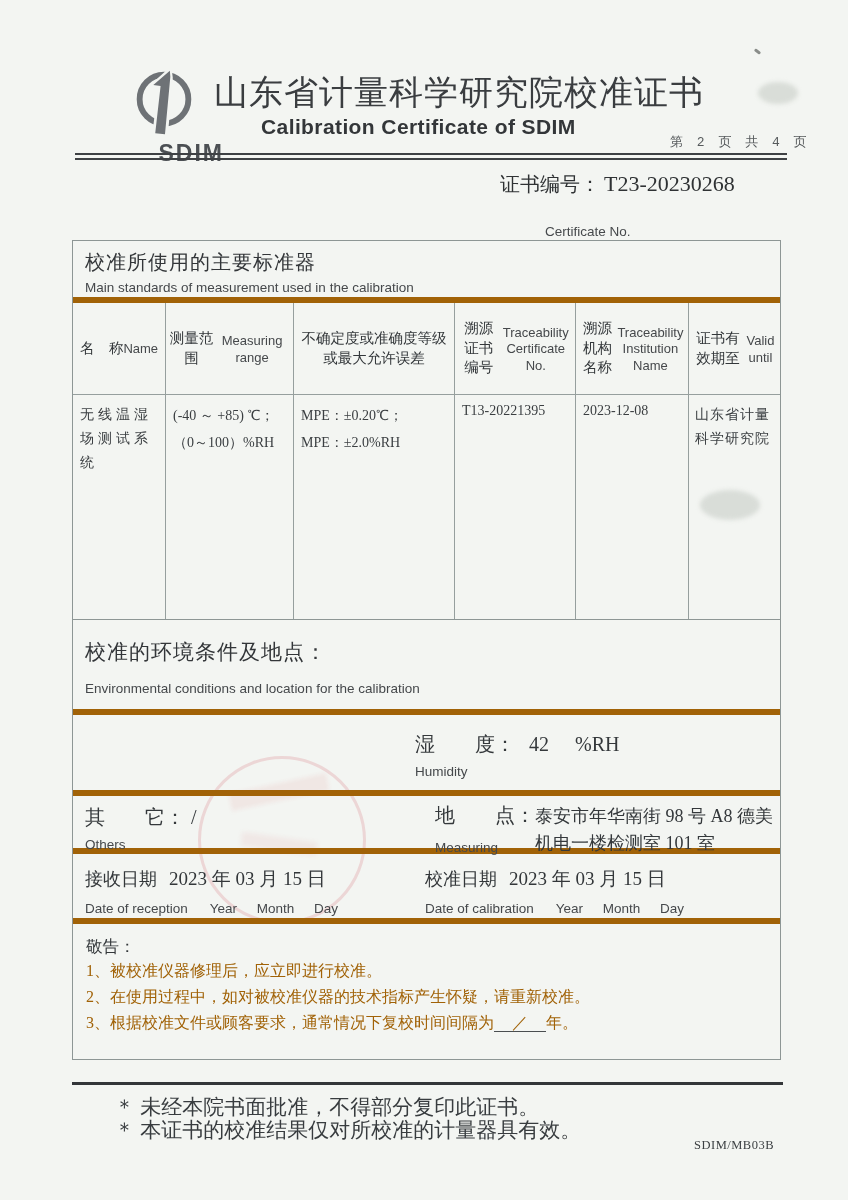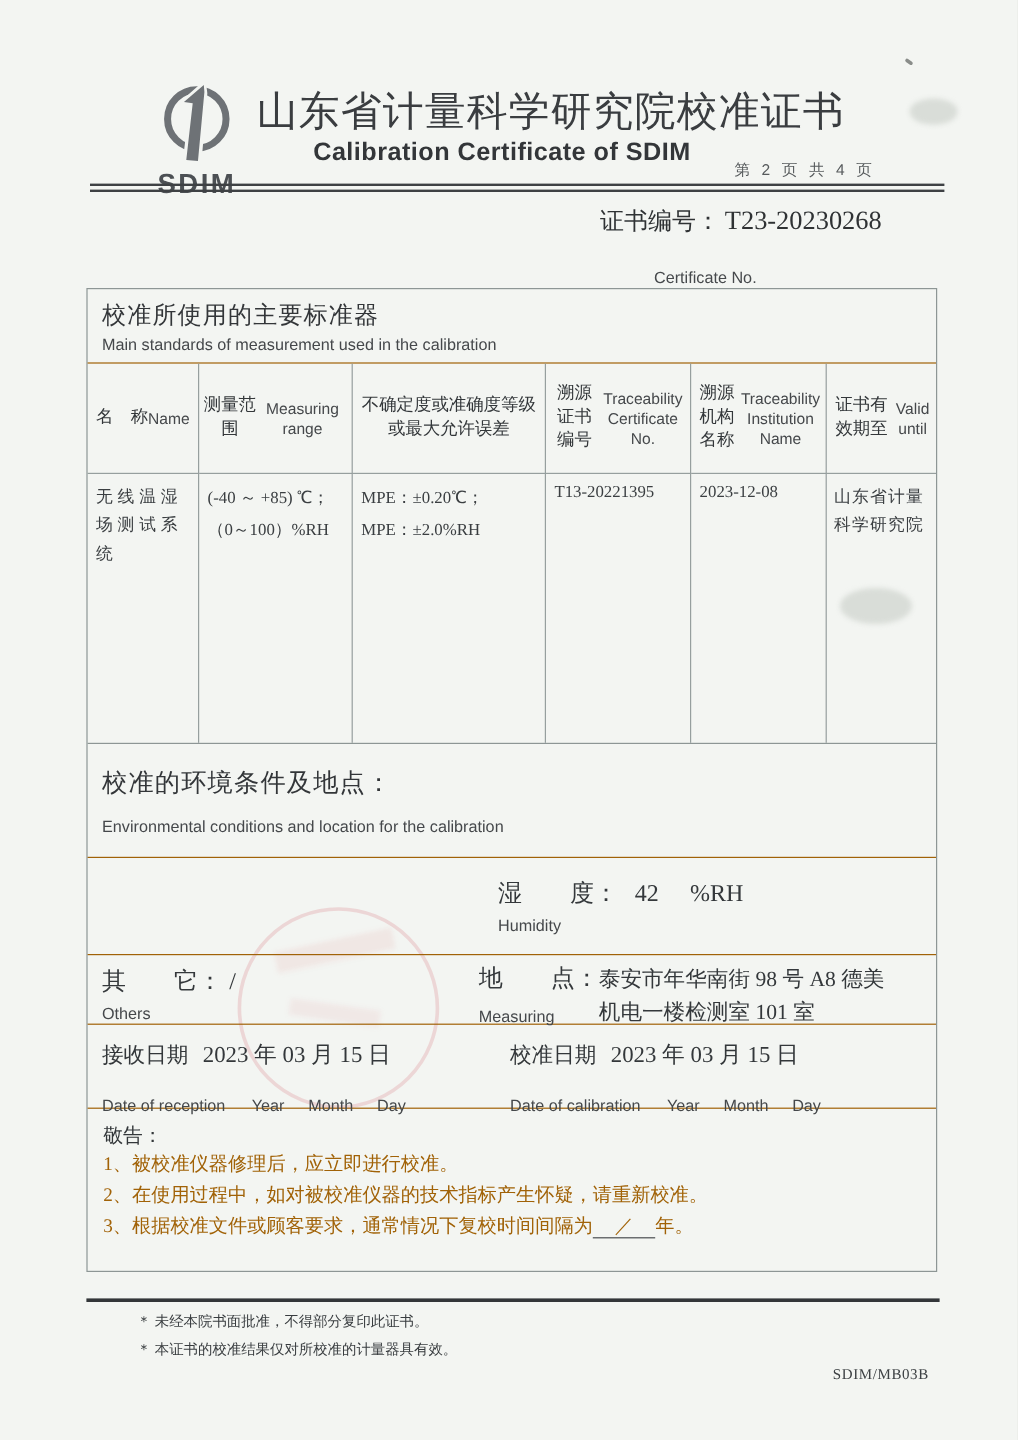--- a/index.html
+++ b/index.html
@@ -2,48 +2,48 @@
 <html><head>
 <meta charset="utf-8">
 <style>
   html,body{margin:0;padding:0;background:#e8eae7;}
   .page{position:relative;width:848px;height:1200px;background:#f3f5f2;overflow:hidden;
         font-family:"Liberation Sans",sans-serif;color:#3b3f42;}
 
   
   .logo{position:absolute;left:104px;top:66px;width:120px;text-align:center;}
   .logo svg{display:block;margin:0 auto;}
-  .logo-text{font-weight:bold;font-size:23px;letter-spacing:2px;color:#4c5054;margin-top:-2px;}
+  .logo-text{font-weight:bold;font-size:23px;letter-spacing:2px;color:#4c5054;margin-top:-2px;text-align:right;}
   .title-zh{position:absolute;left:214px;top:70px;font-size:34px;letter-spacing:1px;color:#3a3d40;
             font-family:"Liberation Serif","DejaVu Serif",serif;white-space:nowrap;}
   .title-en{position:absolute;left:261px;top:115px;font-size:21px;font-weight:bold;color:#333639;
             letter-spacing:0.4px;white-space:nowrap;}
-  .page-info{position:absolute;left:612px;top:133px;font-size:13px;letter-spacing:3px;color:#565a5c;
-             font-family:Liberation Sans, sans-serif;white-space:nowrap;}
+  .page-info{position:absolute;left:670px;top:133px;font-size:13px;letter-spacing:3px;color:#565a5c;
+             font-family:Liberation Mono, monospace;white-space:nowrap;}
   .header-rule{position:absolute;left:75px;top:153px;width:712px;height:3px;
                border-top:2px solid #3e4144;border-bottom:2px solid #3e4144;}
   .cert-no{position:absolute;left:500px;top:171px;white-space:nowrap;}
   .cert-no .zh{font-size:20px;color:#2f3234;}
   .cert-no .val{font-size:22px;color:#2f3234;font-family:"Liberation Serif",serif;margin-left:4px;}
   .cert-no-caption{position:absolute;left:545px;top:206px;font-size:13.5px;color:#46494c;margin-top:18px;}
 
   
   .speck{position:absolute;background:#8a8d8a;border-radius:2px;}
   .smudge{position:absolute;background:#d9ddd8;filter:blur(2px);border-radius:50%;}
   .stamp{position:absolute;left:198px;top:756px;width:162px;height:162px;border-radius:50%;
          border:3px solid rgba(213,105,112,0.22);pointer-events:none;}
   .stamp::before{content:"";position:absolute;left:28px;top:24px;width:100px;height:18px;
                  background:rgba(213,105,112,0.10);filter:blur(2px);transform:rotate(-12deg);}
   .stamp::after{content:"";position:absolute;left:40px;top:78px;width:76px;height:14px;
                 background:rgba(213,105,112,0.09);filter:blur(2px);transform:rotate(8deg);}
 
   
   .main-box{position:absolute;left:72px;top:240px;width:707px;height:818px;
             border:1px solid #8d9695;}
-  .sec{border-bottom:1px solid #a16207;box-sizing:border-box;position:relative;}
+  .sec{border-bottom:6px solid #a16207;box-sizing:border-box;position:relative;}
   .sec:last-child{border-bottom:none;font-family:Liberation Serif, serif;}
 
   .sec-std-title{height:62px;padding:8px 0 0 12px;}
   .std-title-zh{font-size:20px;color:#333639;letter-spacing:1px;}
   .std-title-en{font-size:13.5px;color:#45484b;margin-top:4px;}
 
   
   .std-table{display:grid;grid-template-columns:93px 128px 161px 121px 113px 1fr;}
   .std-table .hcell{border-right:1px solid #969f9e;border-bottom:1px solid #969f9e;
         min-height:92px;display:flex;flex-direction:row;justify-content:center;align-items:center;
@@ -69,48 +69,48 @@
   .env-group .zh-line{font-family:"Liberation Serif",serif;font-size:20px;color:#34383b;white-space:nowrap;}
   .env-group .value{margin-left:14px;}
   .env-group .unit{margin-left:26px;}
   .env-group .en{font-size:13.5px;color:#45484b;margin-top:6px;font-family:"Liberation Sans",sans-serif;}
   .g-left{left:12px;}
   .g-right{left:342px;}
 
   
   .sec-others{height:58px;}
   .sec-others .env-group{top:8px;}
-  .loc-grid{position:absolute;left:326px;top:6px;display:grid;grid-template-columns:96px auto;
+  .loc-grid{position:absolute;left:362px;top:6px;display:grid;grid-template-columns:96px auto;
             column-gap:4px;row-gap:2px;align-items:baseline;}
   .loc-zh{font-family:"Liberation Serif",serif;font-size:20px;color:#34383b;white-space:nowrap;}
   .loc-val{font-family:"Liberation Serif",serif;font-size:18px;color:#34383b;white-space:nowrap;}
   .loc-en{font-size:13.5px;color:#45484b;align-self:end;}
 
   
   .sec-dates{height:70px;}
   .date-group{position:absolute;top:12px;}
   .dg-left{left:12px;}
   .dg-right{left:352px;}
   .date-zh-line{white-space:nowrap;}
   .date-label{font-size:18px;color:#33373a;}
   .date-val{font-family:"Liberation Serif",serif;font-size:19px;color:#33373a;margin-left:12px;}
-  .date-en-line{margin-top:21px;white-space:nowrap;}
+  .date-en-line{margin-top:7px;white-space:nowrap;}
   .date-en{font-size:13.5px;color:#45484b;}
   .date-ymd{font-size:13.5px;color:#45484b;margin-left:22px;word-spacing:16px;}
 
   
   .sec-notice{height:129px;padding:12px 0 0 13px;font-family:"Liberation Serif",serif;}
   .notice-title{font-size:16.5px;color:#33373a;}
   .notice-item{font-size:16px;color:#a16207;line-height:1.62;white-space:nowrap;}
   .blank-slash{display:inline-block;min-width:52px;text-align:center;
                border-bottom:1px solid #4a4e50;line-height:1.1;}
 
   
   .footer-rule{position:absolute;left:72px;top:1082px;width:711px;border-top:3px solid #333639;}
-  .footnote{position:absolute;left:114px;font-family:"Liberation Serif",serif;font-size:12px;
+  .footnote{position:absolute;left:114px;font-family:"Liberation Serif",serif;font-size:21px;
             color:#383c3f;white-space:nowrap;}
   .fn1{top:1093px;} .fn2{top:1116px;}
   .form-no{position:absolute;left:694px;top:1138px;font-family:"Liberation Serif",serif;
            font-size:12.5px;letter-spacing:0.5px;color:#3c4043;}
 </style>
 </head>
 <body>
 
 <div class="page">
 

